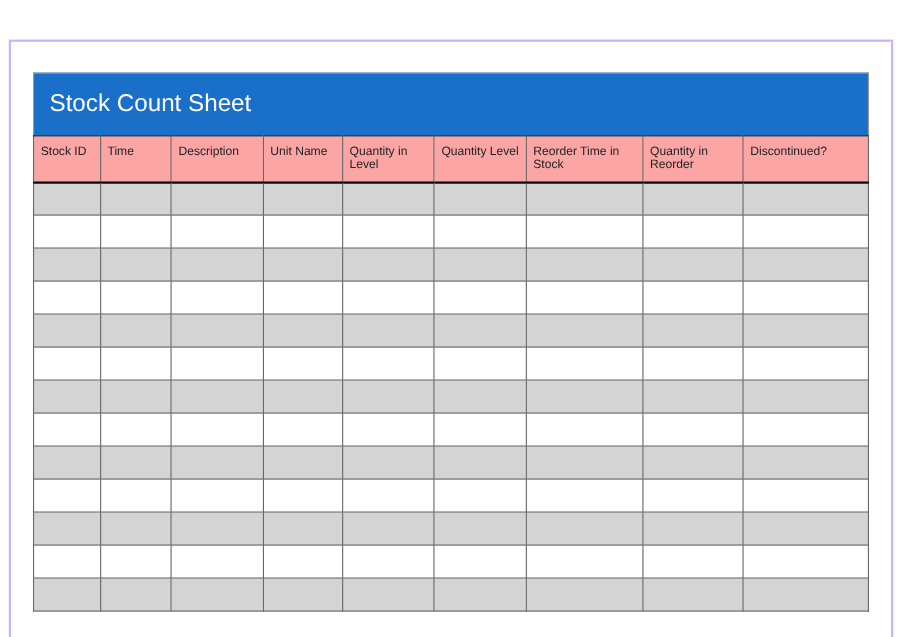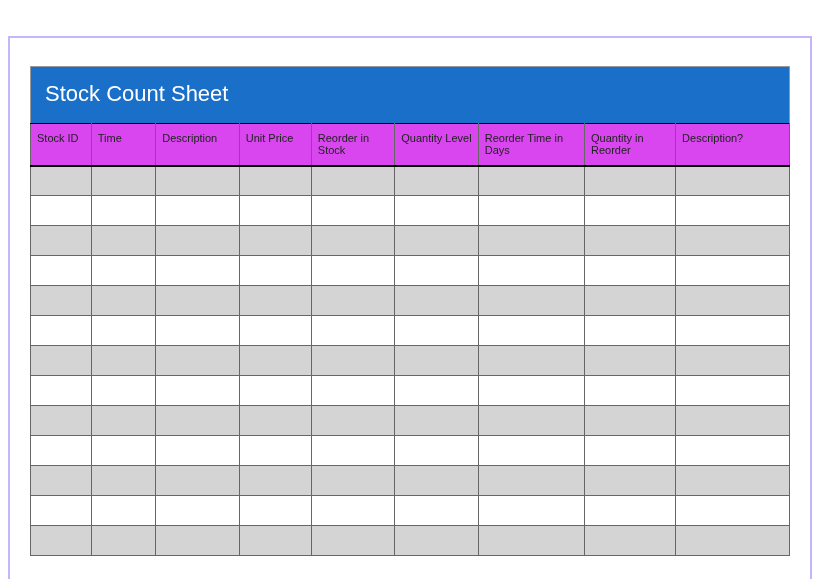--- a/index.html
+++ b/index.html
@@ -36,21 +36,21 @@
       width: 100%;
       border-collapse: collapse;
       table-layout: fixed;
     }
     table.stock-table thead th {
       font-size: 11px;
       font-weight: 400;
       text-align: left;
       padding: 8px 6px;
       vertical-align: top;
-      background: #d946ef;
+      background: #fca5a5;
       border-top: 1px solid #000;
       border-bottom: 2px solid #000;
       border-left: 1px solid #666;
       border-right: 1px solid #666;
       color: #222;
       height: 42px;
     }
     table.stock-table tbody td {
       border: 1px solid #666;
       height: 30px;
@@ -90,26 +90,26 @@
       <col class="c-reorderlvl">
       <col class="c-reordertime">
       <col class="c-qtyreorder">
       <col class="c-discontinued">
     </colgroup>
     <thead>
       <tr>
         <th>Stock ID</th>
         <th>Time</th>
         <th>Description</th>
-        <th>Unit Price</th>
-        <th>Reorder in Stock</th>
+        <th>Unit Name</th>
+        <th>Quantity in Level</th>
         <th>Quantity Level</th>
-        <th>Reorder Time in Days</th>
+        <th>Reorder Time in Stock</th>
         <th>Quantity in Reorder</th>
-        <th>Description?</th>
+        <th>Discontinued?</th>
       </tr>
     </thead>
     <tbody>
       <tr class="shade">
           <td></td>
           <td></td>
           <td></td>
           <td></td>
           <td></td>
           <td></td>

